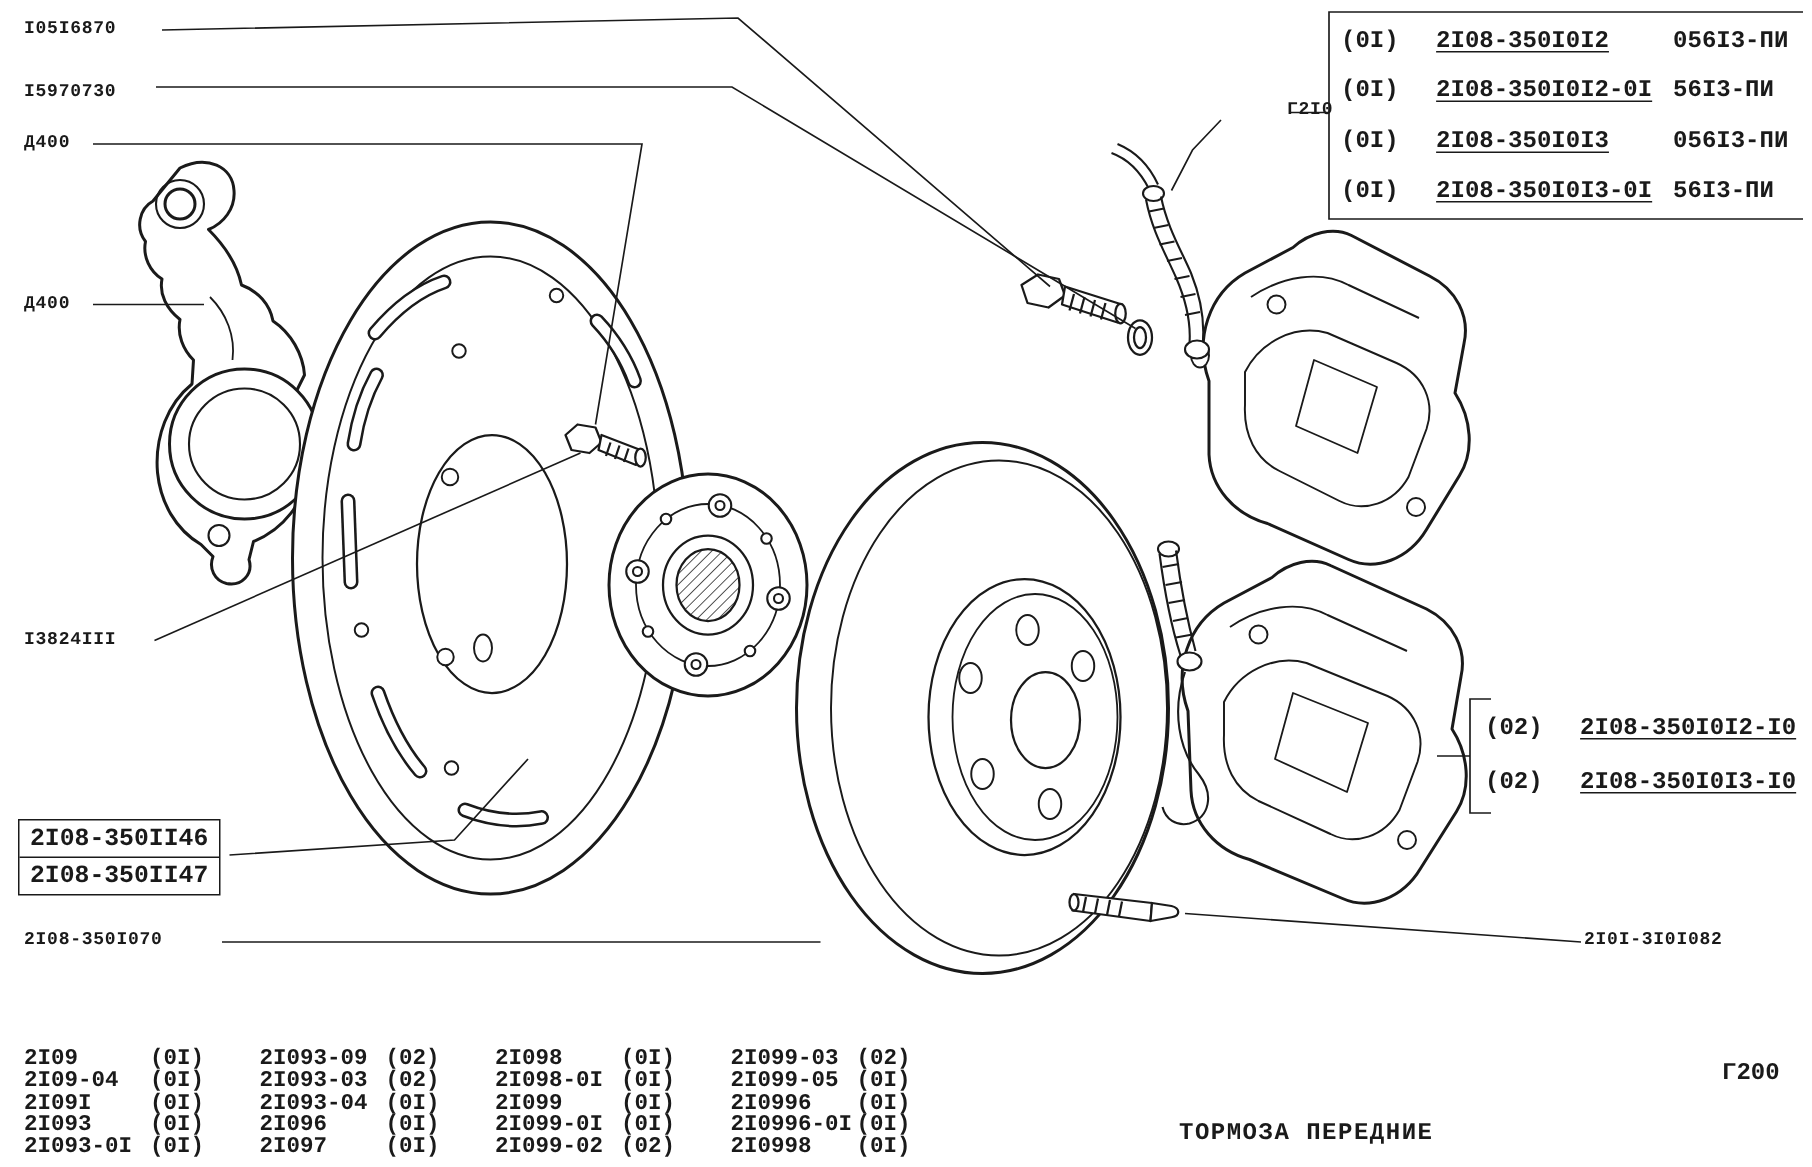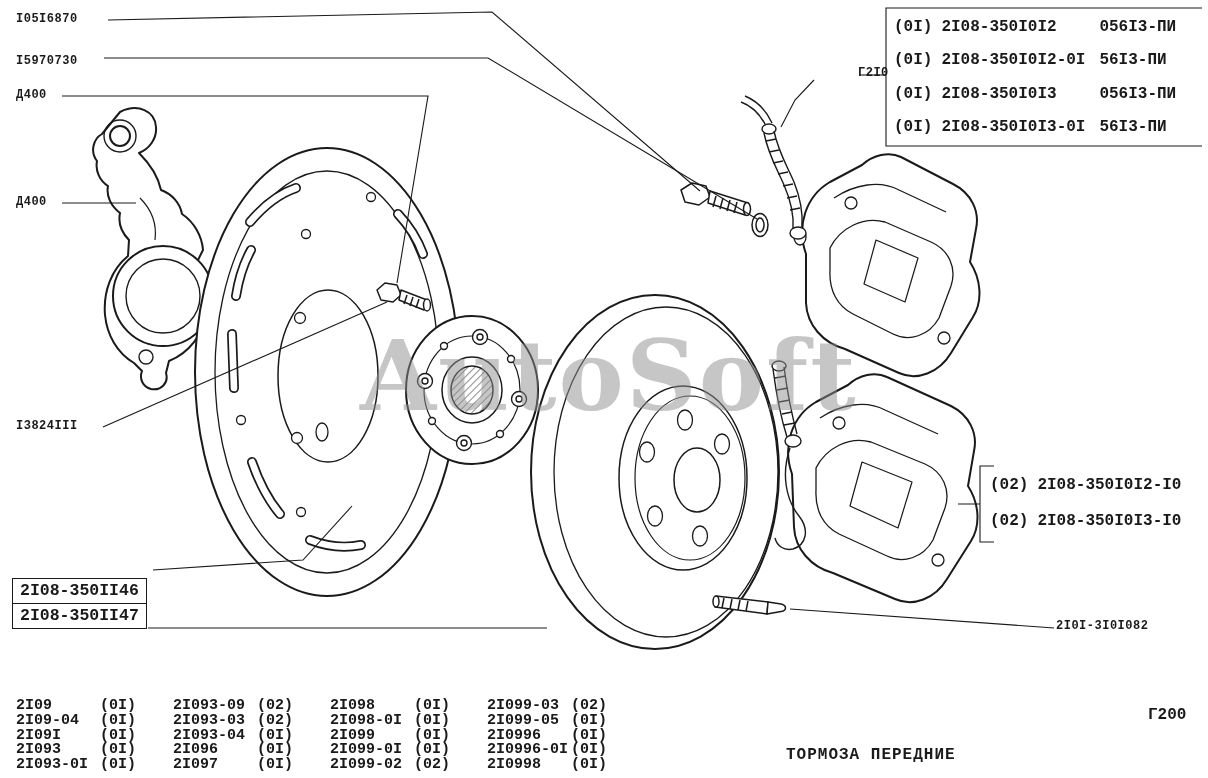--- a/index.html
+++ b/index.html
@@ -15,30 +15,30 @@
     font-family:"DejaVu Serif","Liberation Serif",serif;
     font-size:98px; font-weight:bold; letter-spacing:2px;
     color:#8f8f8f; opacity:.5; pointer-events:none; white-space:nowrap;
   }
   .callout {
     position:absolute; z-index:4; white-space:nowrap;
     font-size:12px; font-weight:bold; letter-spacing:.5px;
   }
   .pnbox {
     position:absolute; left:12px; top:546px; z-index:4;
-    border:1.6px solid #1a1a1a; background:#fff;margin-top:32px;
+    border:1.6px solid #1a1a1a; background:#fff;
   }
   .pnbox .cell { padding:2px 7px 3px; font-size:16.5px; font-weight:bold; white-space:nowrap; }
   .pnbox .cell + .cell { border-top:1.6px solid #1a1a1a; }
   .vbox { position:absolute; z-index:4; display:flex; flex-direction:column; }
   .vbox-top { left:894px; top:10px; width:302px; height:134px; justify-content:space-around; }
   .vbox-mid { left:990px; top:467px; height:72px; justify-content:space-around; }
   .vrow { display:flex; font-size:16px; font-weight:bold; white-space:nowrap; }
   .vrow .qty { margin-right:9px; }
-  .vrow .pn { text-underline-offset:3px; }
+  .vrow .pn { text-decoration:underline; text-underline-offset:3px;margin-left:16px; }
   .vbox-top .vrow .pn { min-width:158px; }
   .apptable { position:absolute; left:16px; top:699px; z-index:4;font-family:Liberation Mono, monospace; }
   .trow { display:flex; height:14.8px; line-height:14.8px; }
   .tcell { width:157px; display:flex; font-size:15px; font-weight:bold; white-space:nowrap; }
   .tcell .part { min-width:84px; }
   .caption { position:absolute; left:786px; top:746px; z-index:4; font-size:16px; font-weight:bold; letter-spacing:1px; }
   .pagecode { position:absolute; left:1148px; top:706px; z-index:4; font-size:16px; font-weight:bold; }
 </style>
 </head>
 <body>
@@ -218,21 +218,20 @@
       <polyline points="153,570 303,560 352,506"></polyline>
       <line x1="148" y1="628" x2="547" y2="628"></line>
       <polyline points="814,80 795,100 781,127"></polyline>
       <line x1="860" y1="75" x2="886" y2="75"></line>
       <line x1="1054" y1="628" x2="790" y2="609"></line>
       <path d="M1202,8 L886,8 L886,146 L1202,146"></path>
       <path d="M994,466 L980,466 L980,542 L994,542 M980,504 L958,504"></path>
     </g>
   </svg>
 
-  <div class="watermark">AutoSoft</div>
 
   <div class="callout" style="left:16px; top:12px">I05I6870</div>
   <div class="callout" style="left:16px; top:54px">I5970730</div>
   <div class="callout" style="left:16px; top:88px">Д400</div>
   <div class="callout" style="left:16px; top:195px">Д400</div>
   <div class="callout" style="left:16px; top:419px">I3824III</div>
   <div class="callout" style="left:16px; top:619px">2I08-350I070</div>
   <div class="callout" style="left:858px; top:66px">Г2I0</div>
   <div class="callout" style="left:1056px; top:619px">2I0I-3I0I082</div>
 

